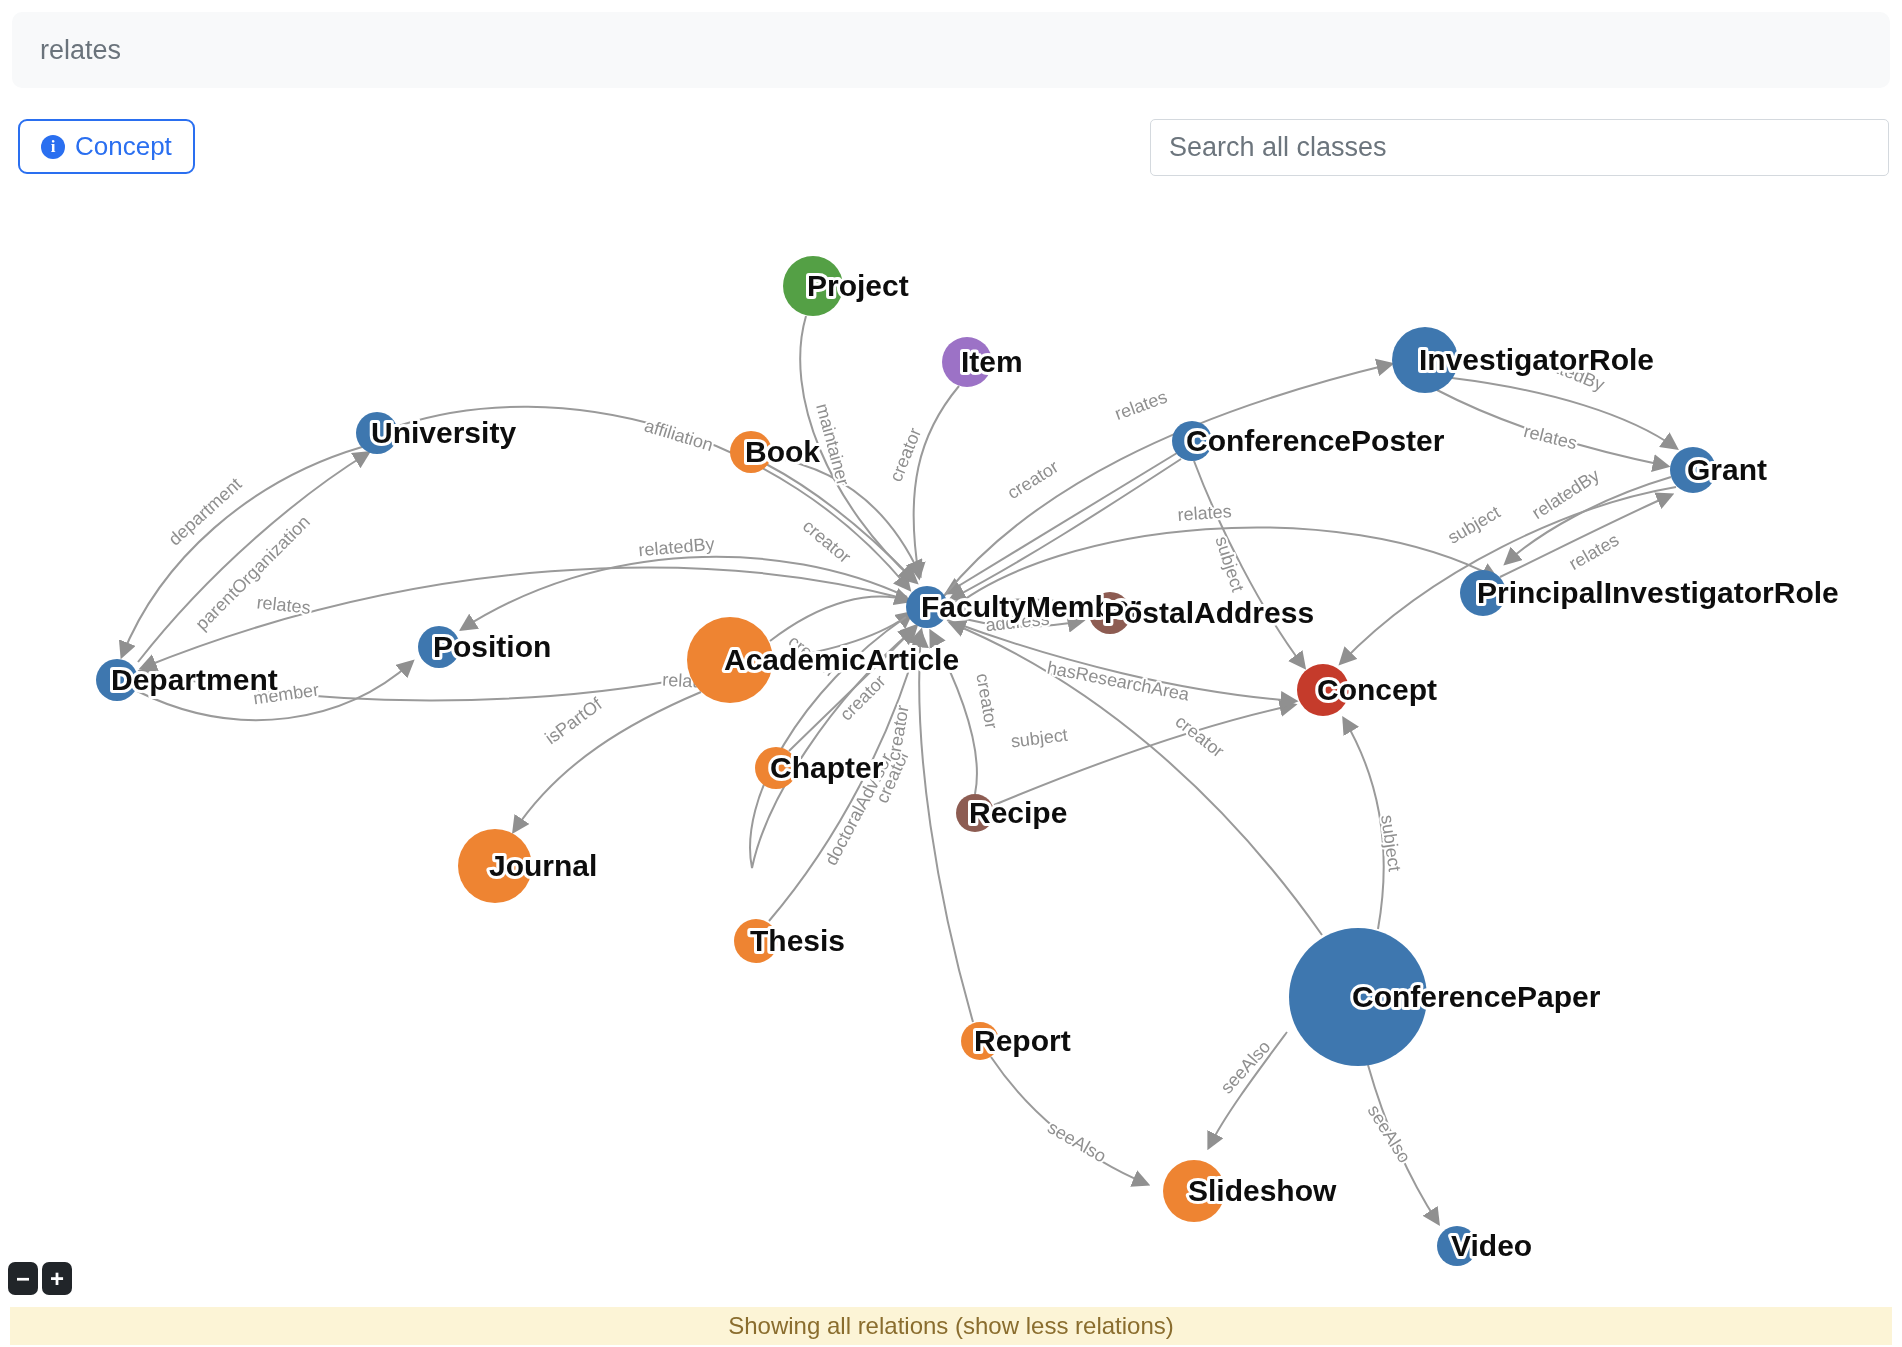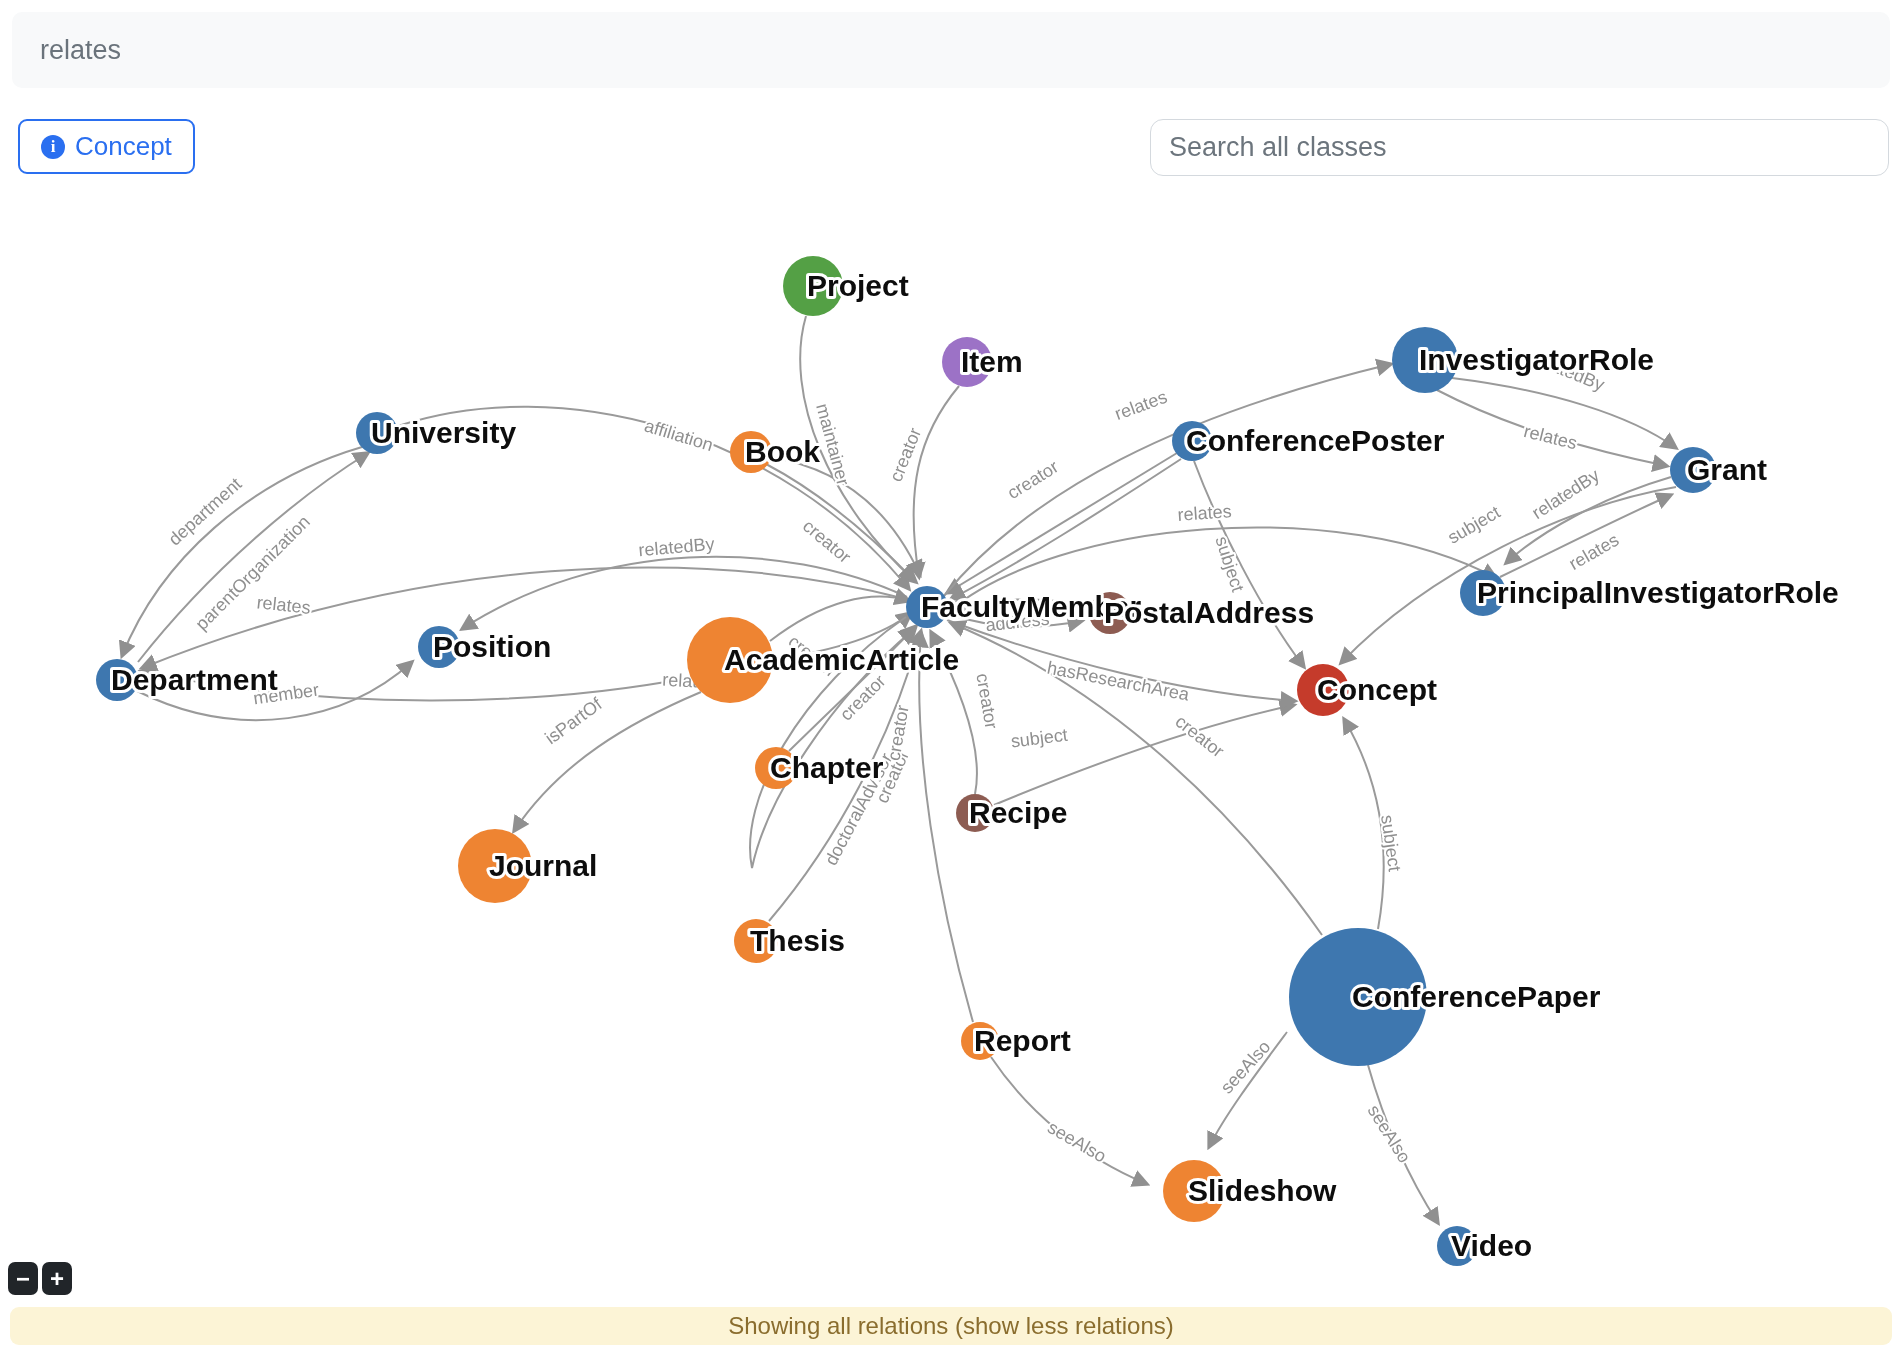--- a/index.html
+++ b/index.html
@@ -10,36 +10,36 @@
           padding-left:28px;box-sizing:border-box;}
   .topbar-title{font-size:27px;color:#6a737b;}
   .details-btn{position:absolute;left:18px;top:119px;height:55px;padding:0 21px;
           background:#fff;border:2px solid #2a6ff0;border-radius:9px;
           display:flex;align-items:center;gap:10px;cursor:pointer;}
   .details-btn span.lbl{font-size:26px;color:#2a6ff0;}
   .info-icon{width:24px;height:24px;border-radius:50%;background:#2a6ff0;color:#fff;
           display:flex;align-items:center;justify-content:center;
           font:700 17px "Liberation Serif",serif;}
   .search-input{position:absolute;left:1150px;top:119px;width:739px;height:57px;
-          border:1px solid #d4d9de;border-radius:13px;box-sizing:border-box;
+          border:1px solid #d4d9de;border-radius:5px;box-sizing:border-box;
           font-size:27px;color:#495057;padding:0 18px;outline:none;background:#fff;}
   .search-input::placeholder{color:#6c757d;opacity:1;}
   #graph{position:absolute;left:0;top:0;}
   .edge{fill:none;stroke:#9a9a9a;stroke-width:2px;}
   .edge-label{font-size:18px;fill:#8f8f8f;stroke:#fff;stroke-width:4px;
           paint-order:stroke;stroke-linejoin:round;text-anchor:middle;}
   .node-label{font-weight:700;font-size:30px;fill:#0d0d0d;stroke:#fff;stroke-width:6px;
           paint-order:stroke;stroke-linejoin:round;}
   .zoom-btn{position:absolute;width:30px;height:33px;background:#212529;border:none;
           border-radius:7px;color:#fff;font-weight:700;font-size:24px;line-height:30px;
           text-align:center;cursor:pointer;padding:0;}
   #zoom-out{left:8px;top:1262px;}
   #zoom-in{left:42px;top:1262px;}
   .footer-bar{position:absolute;left:10px;right:10px;top:1307px;height:38px;
-          background:#fcf4d6;border-radius:9px;display:flex;align-items:center;
+          background:#fcf4d6;border-radius:0;display:flex;align-items:center;
           justify-content:center;cursor:pointer;}
   .footer-bar span{font-size:24px;color:#8a6d2e;}
 </style>
 </head>
 <body>
 
 <div class="topbar">
   <span class="topbar-title">relates</span>
 </div>
 

